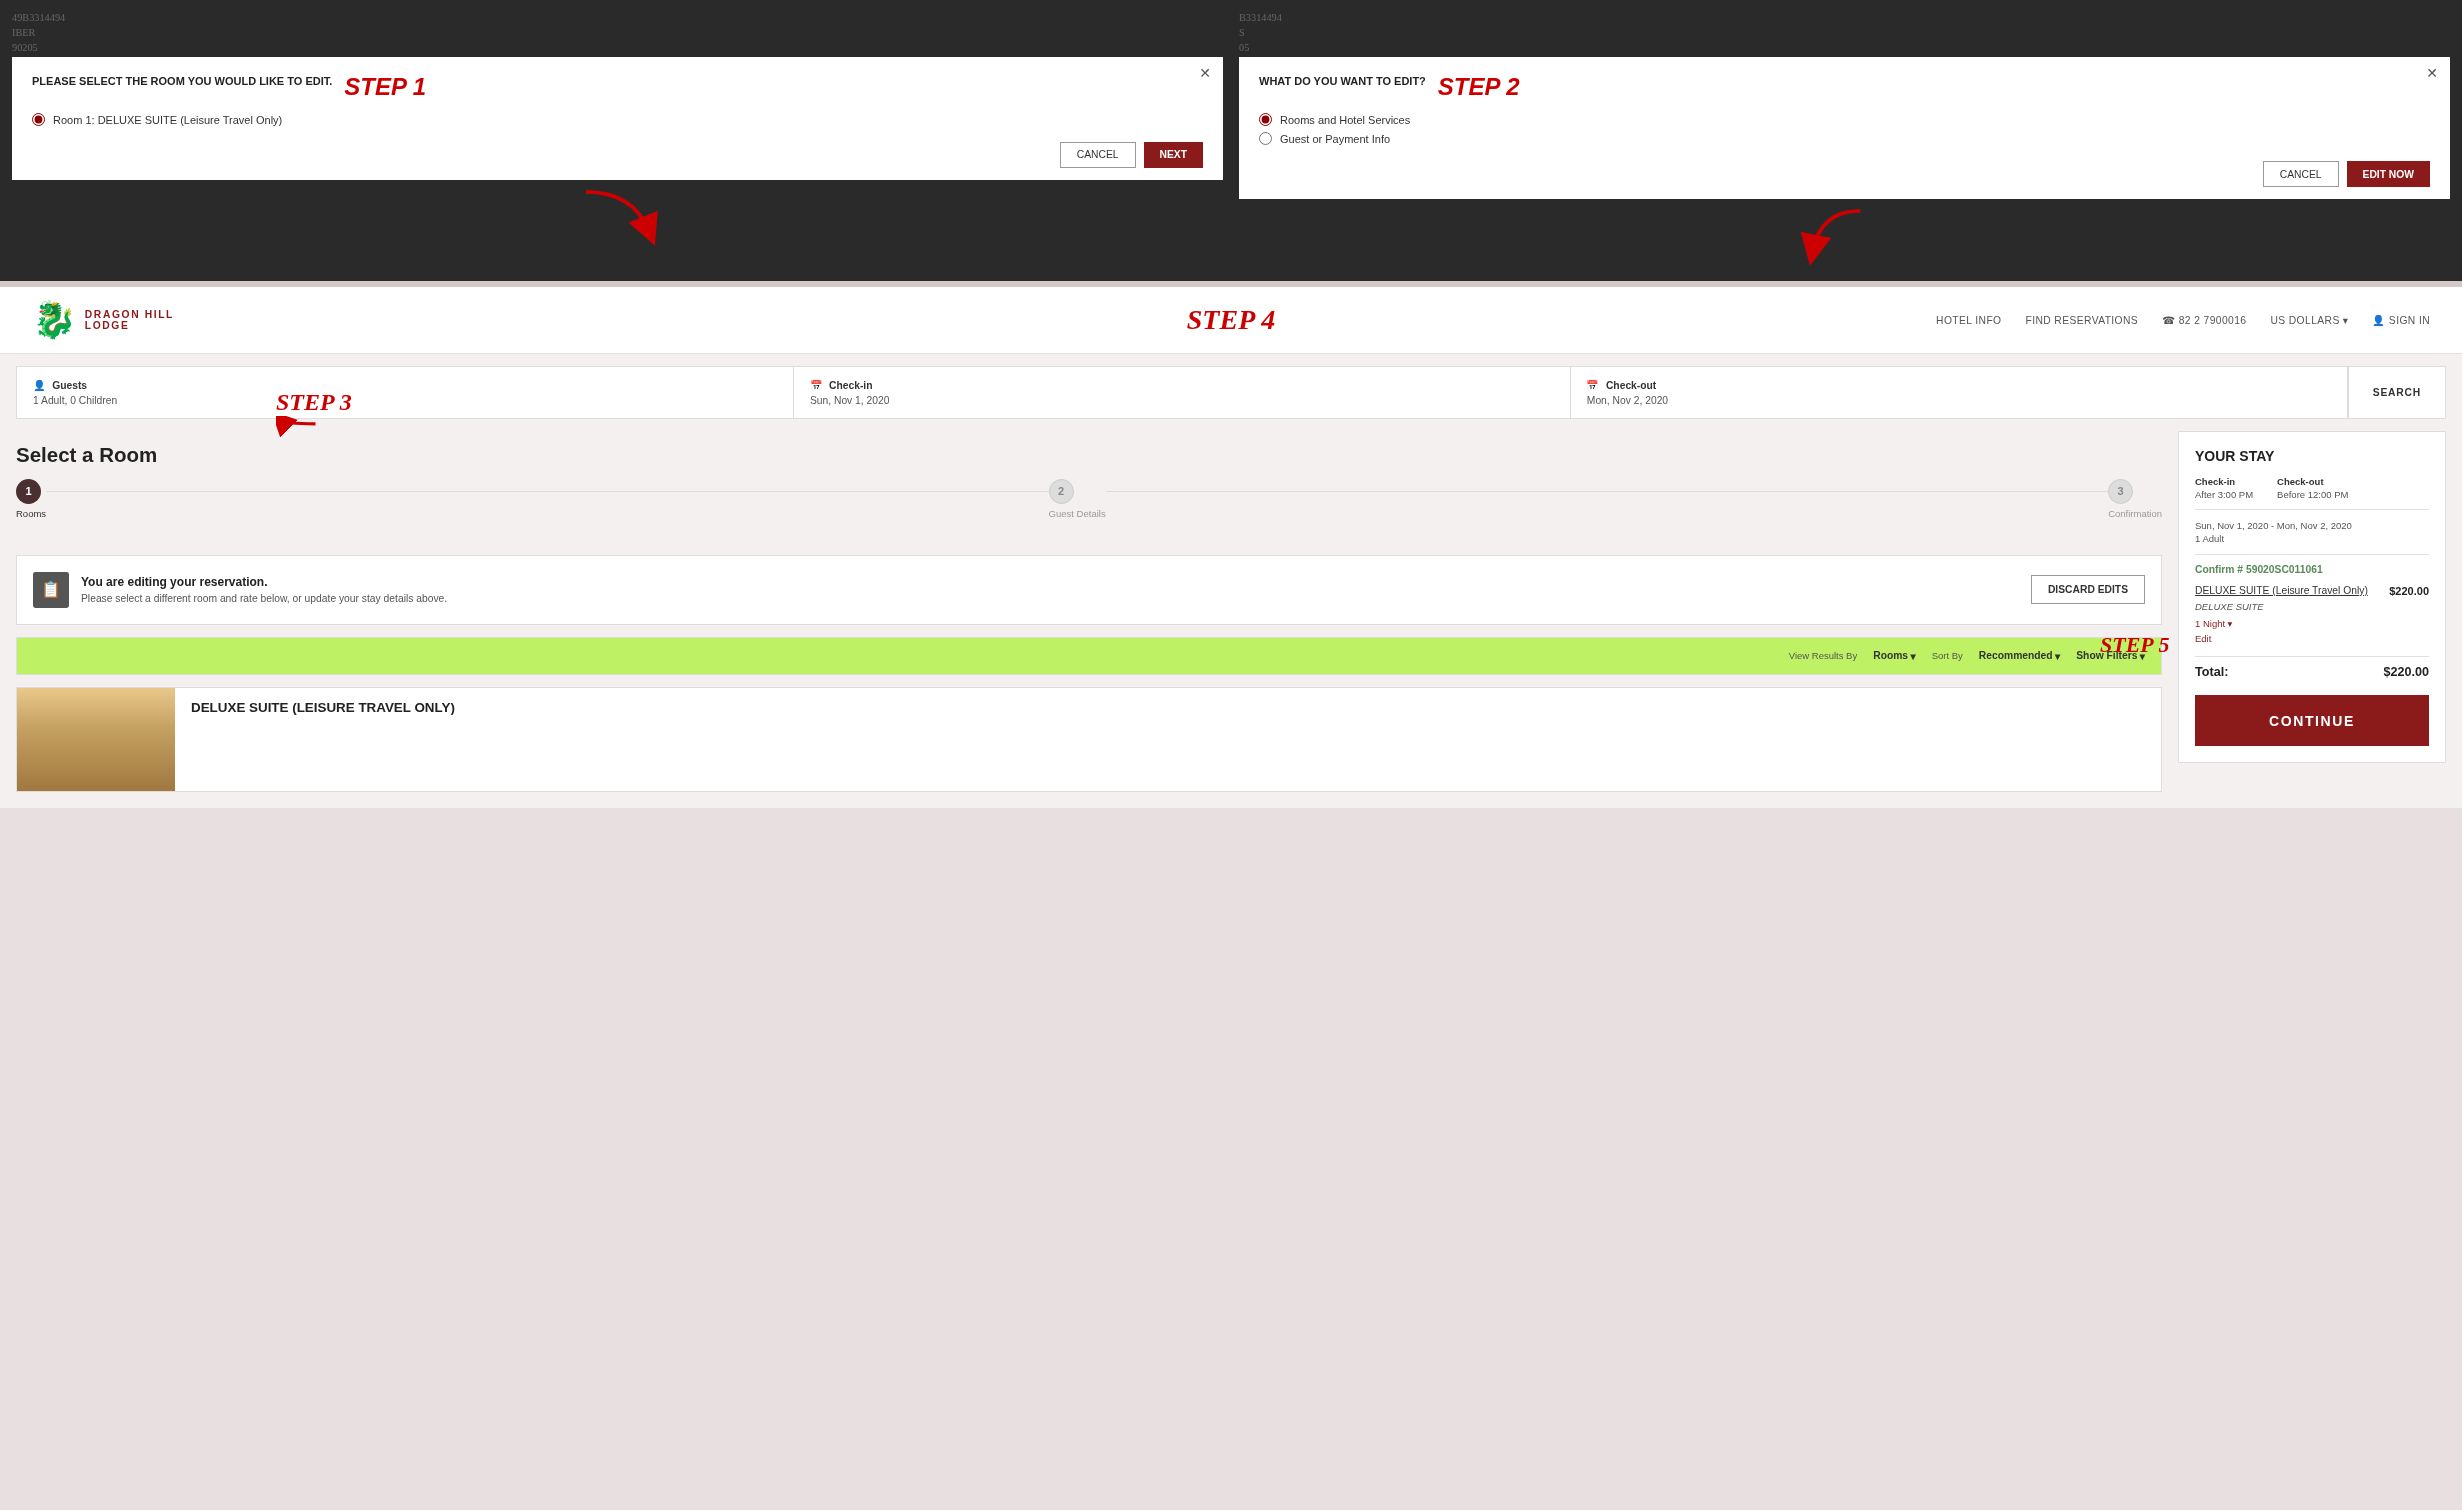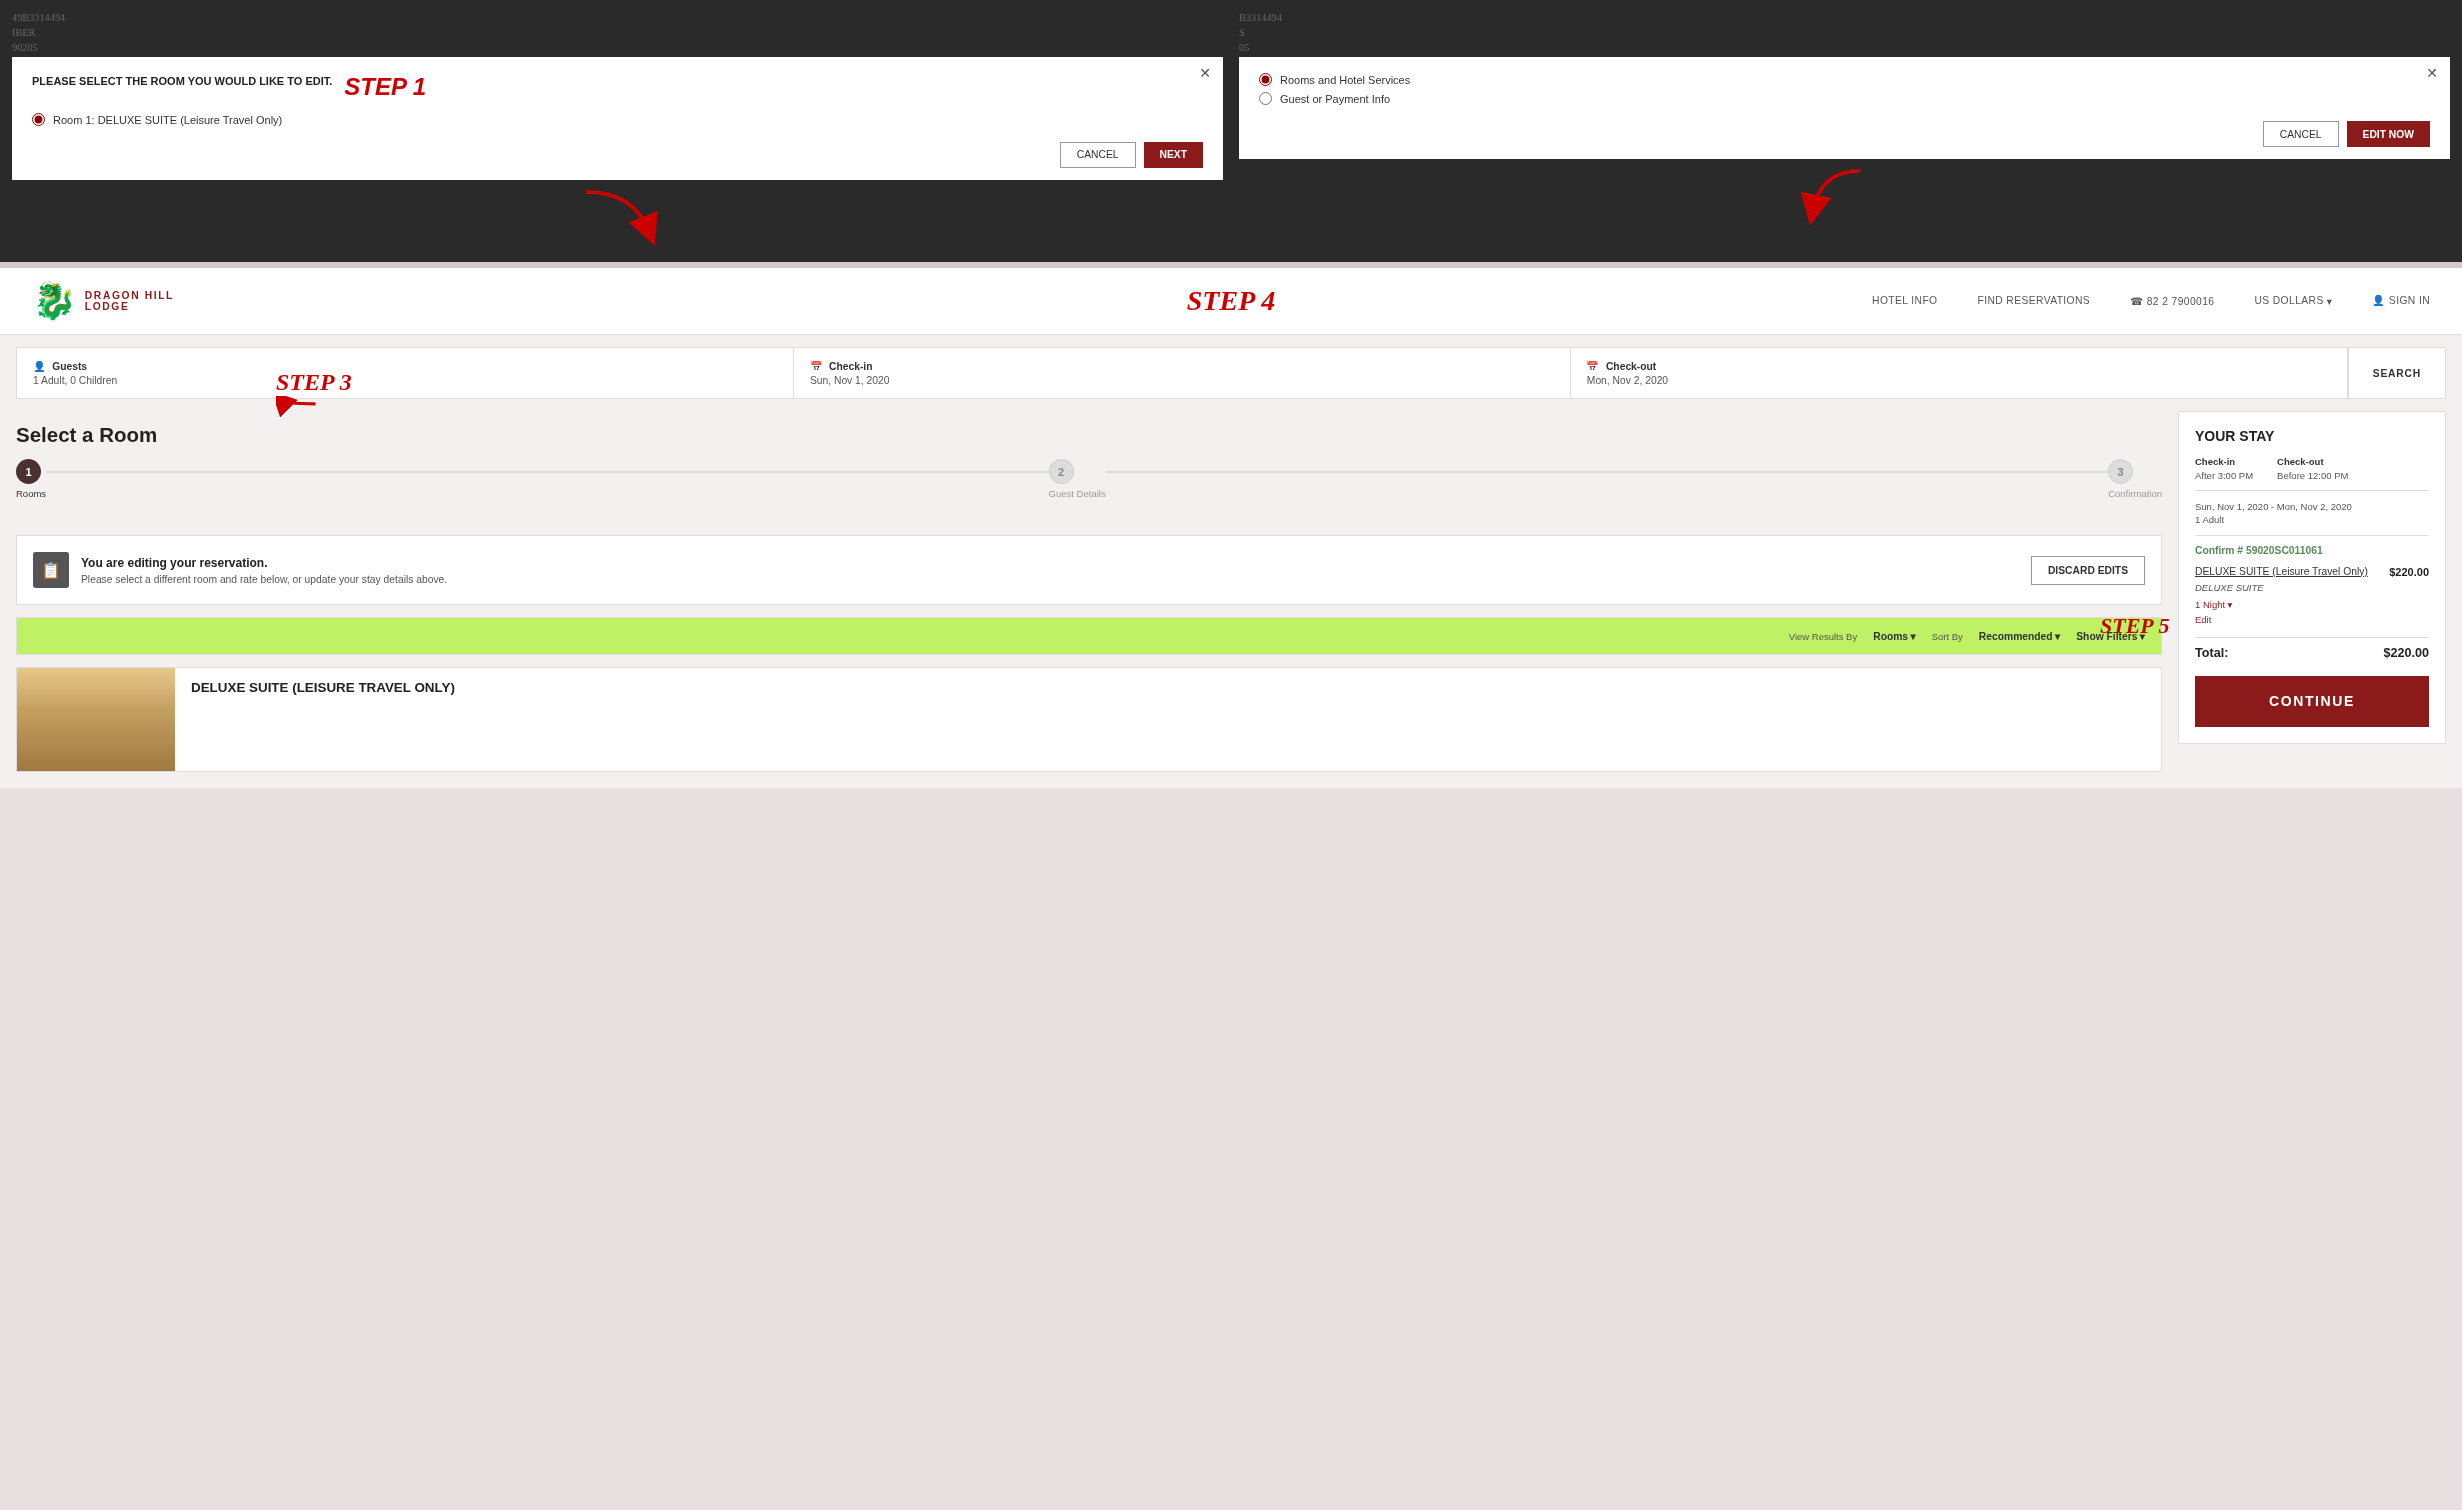--- a/index.html
+++ b/index.html
@@ -70,21 +70,21 @@
     .logo-area {
       display: flex;
       align-items: center;
       gap: 8px;
       margin-right: auto;
     }
 
     .nav-links {
       display: flex;
       align-items: center;
-      gap: 40px;
+      gap: 24px;
     }
 
     .nav-link {
       font-size: 10.3px;
       color: #555;
       text-decoration: none;
       text-transform: uppercase;
       letter-spacing: 0.4px;
       cursor: pointer;
     }
@@ -524,20 +524,24 @@
       </svg>
     </div>
   </div>
 
   <div class="panel-right">
     <div class="panel-bg-text">B3314494</div>
     <div class="panel-bg-text">S</div>
     <div class="panel-bg-text">05</div>
     <div style="background:white; position:relative; padding: 16px 20px 12px 20px;">
       <button style="position:absolute;top:8px;right:12px;background:none;border:none;font-size:14px;cursor:pointer;color:#555;">✕</button>
+      <div style="display:flex; align-items:center; margin-bottom:12px;">
+        <div class="dialog-title" style="font-size:11px;font-weight:bold;text-transform:uppercase;">WHAT DO YOU WANT TO EDIT?</div>
+        <span class="step-overlay-label">STEP 2</span>
+      </div>
       <div class="radio-option">
         <input type="radio" name="edit-select" checked="" style="">
         <span>Rooms and Hotel Services</span>
       </div>
       <div class="radio-option">
         <input type="radio" name="edit-select" style="">
         <span>Guest or Payment Info</span>
       </div>
       <div style="display:flex; justify-content:flex-end; gap:8px; margin-top:16px;">
         <button class="btn-cancel">CANCEL</button>

